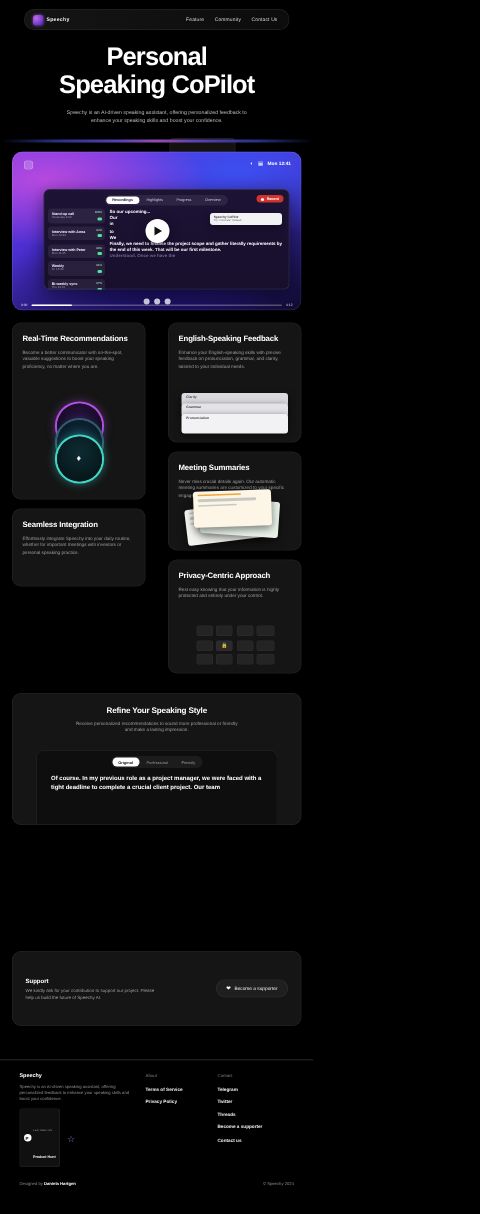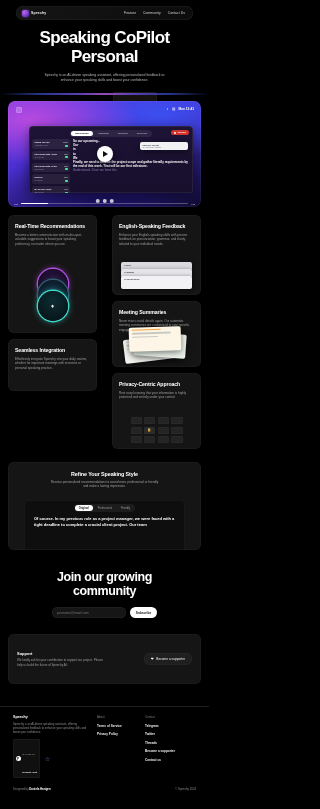--- a/index.html
+++ b/index.html
@@ -256,22 +256,22 @@
       <div class="nav-links">
         <span class="nav-link">Feature</span>
         <span class="nav-link">Community</span>
         <span class="nav-link">Contact Us</span>
       </div>
     </div>
   </div>
 
   <div class="hero">
     <h1>
+      <div>Personal</div>
       <div>Speaking CoPilot</div>
-      <div>Personal</div>
     </h1>
     <p>Speechy is an AI-driven speaking assistant, offering personalized feedback to enhance your speaking skills and boost your confidence.</p>
     <div class="cta-row">
       <button class="dl-btn">
         <span class="apple-glyph"></span>
         <span>Download for Mac</span>
       </button>
       <div class="ph-badge">
         <span class="ph-mark">P</span>
         <span class="ph-text">
@@ -472,30 +472,20 @@
     <div class="refine-box">
       <div class="style-tabs">
         <span class="style-tab on">Original</span>
         <span class="style-tab">Professional</span>
         <span class="style-tab">Friendly</span>
       </div>
       <div class="quote">Of course. In my previous role as a project manager, we were faced with a tight deadline to complete a crucial client project. Our team</div>
     </div>
   </div>
 
-  <div class="community">
-    <h2>
-      <div>Join our growing</div>
-      <div>community</div>
-    </h2>
-    <div class="sub-row">
-      <input class="email-in" type="text" placeholder="yourname@email.com" style="">
-      <button class="sub-btn">Subscribe</button>
-    </div>
-  </div>
 
   <div class="support">
     <div>
       <h4>Support</h4>
       <p>We kindly ask for your contribution to support our project. Please help us build the future of Speechy AI.</p>
     </div>
     <button class="sup-btn">
       <span class="heart">❤</span>
       <span>Become a supporter</span>
     </button>

